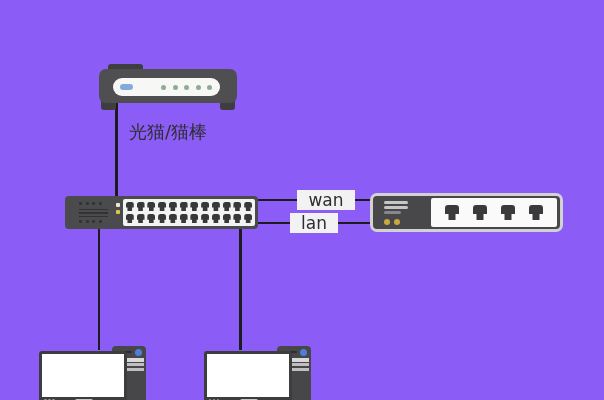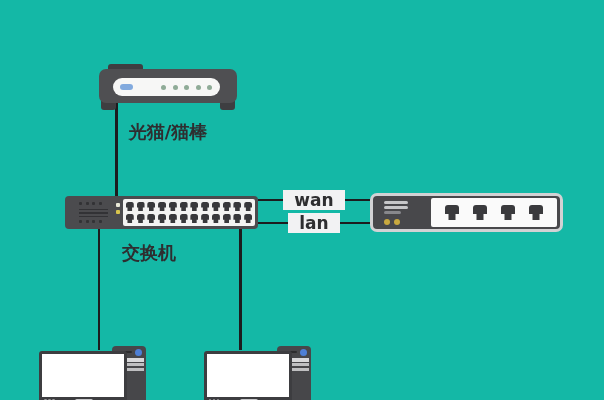--- a/index.html
+++ b/index.html
@@ -1,21 +1,20 @@
 <!DOCTYPE html>
 <html><head>
 <meta charset="utf-8">
 <style>
   html,body{margin:0;padding:0;}
   .canvas{
     position:relative;width:604px;height:400px;overflow:hidden;
-    background:#14b8a6;
+    background:#8b5cf6;
     font-family:"DejaVu Sans","Liberation Sans",sans-serif;
     color:#2e2e30;
-    font-weight:bold;
   }
   
   .vcable{position:absolute;width:2.5px;background:#1c1c1e;}
   .conn{position:absolute;height:20px;display:flex;align-items:center;justify-content:center;}
   .conn .wire{position:absolute;left:0;right:0;top:8.6px;height:2.6px;background:#1c1c1e;}
   .conn .tag{position:relative;z-index:1;background:#f2f2f3;padding:0 11px;font-size:17px;line-height:20px;}
   
   .dev-label{position:absolute;text-align:center;font-size:18px;line-height:22px;}
   
   .modem{position:absolute;left:99px;top:64px;width:138px;height:54px;}
@@ -132,23 +131,22 @@
           <div class="rj45"></div>
           <div class="rj45"></div>
           <div class="rj45"></div>
           <div class="rj45"></div>
           <div class="rj45"></div>
           <div class="rj45"></div>
           <div class="rj45"></div>
         </div>
     </div>
   </div>
-  <div class="dev-label" style="left:65px;top:242px;width:168px;">交换机</div>
-
-  <div class="conn" style="left:258px;top:190px;width:112px;">
+
+  <div class="conn" style="left:258px;top:190px;width:112px;padding-left:12px;">
     <div class="wire"></div>
     <span class="tag">wan</span>
   </div>
   <div class="conn" style="left:258px;top:213px;width:112px;">
     <div class="wire"></div>
     <span class="tag">lan</span>
   </div>
 
   <div class="router">
     <div class="rt-stripe" style="top:5px;"></div>

